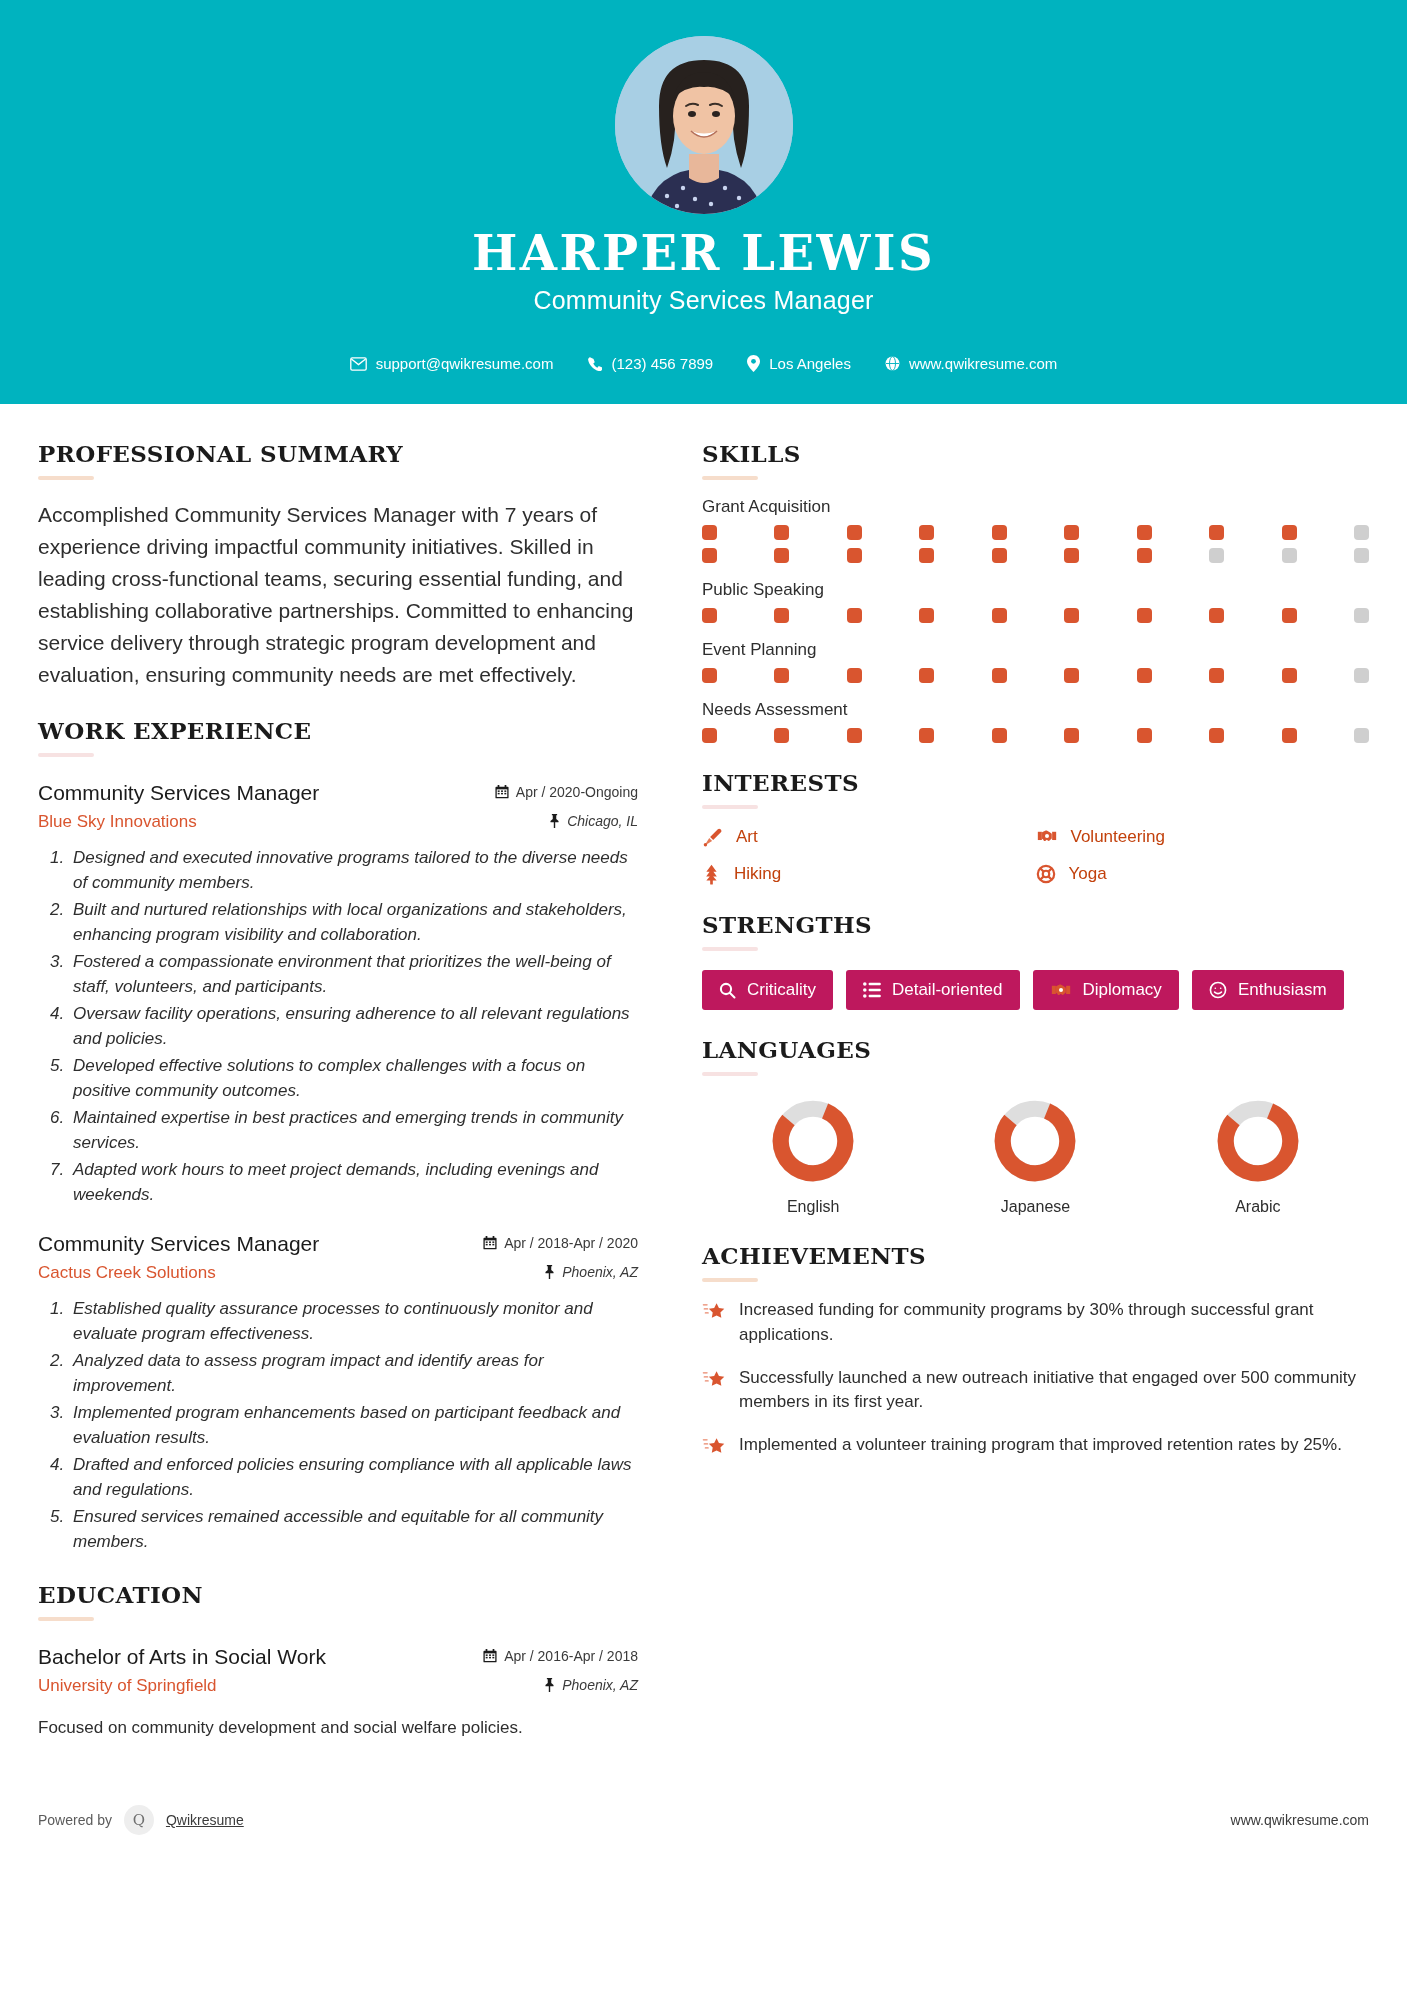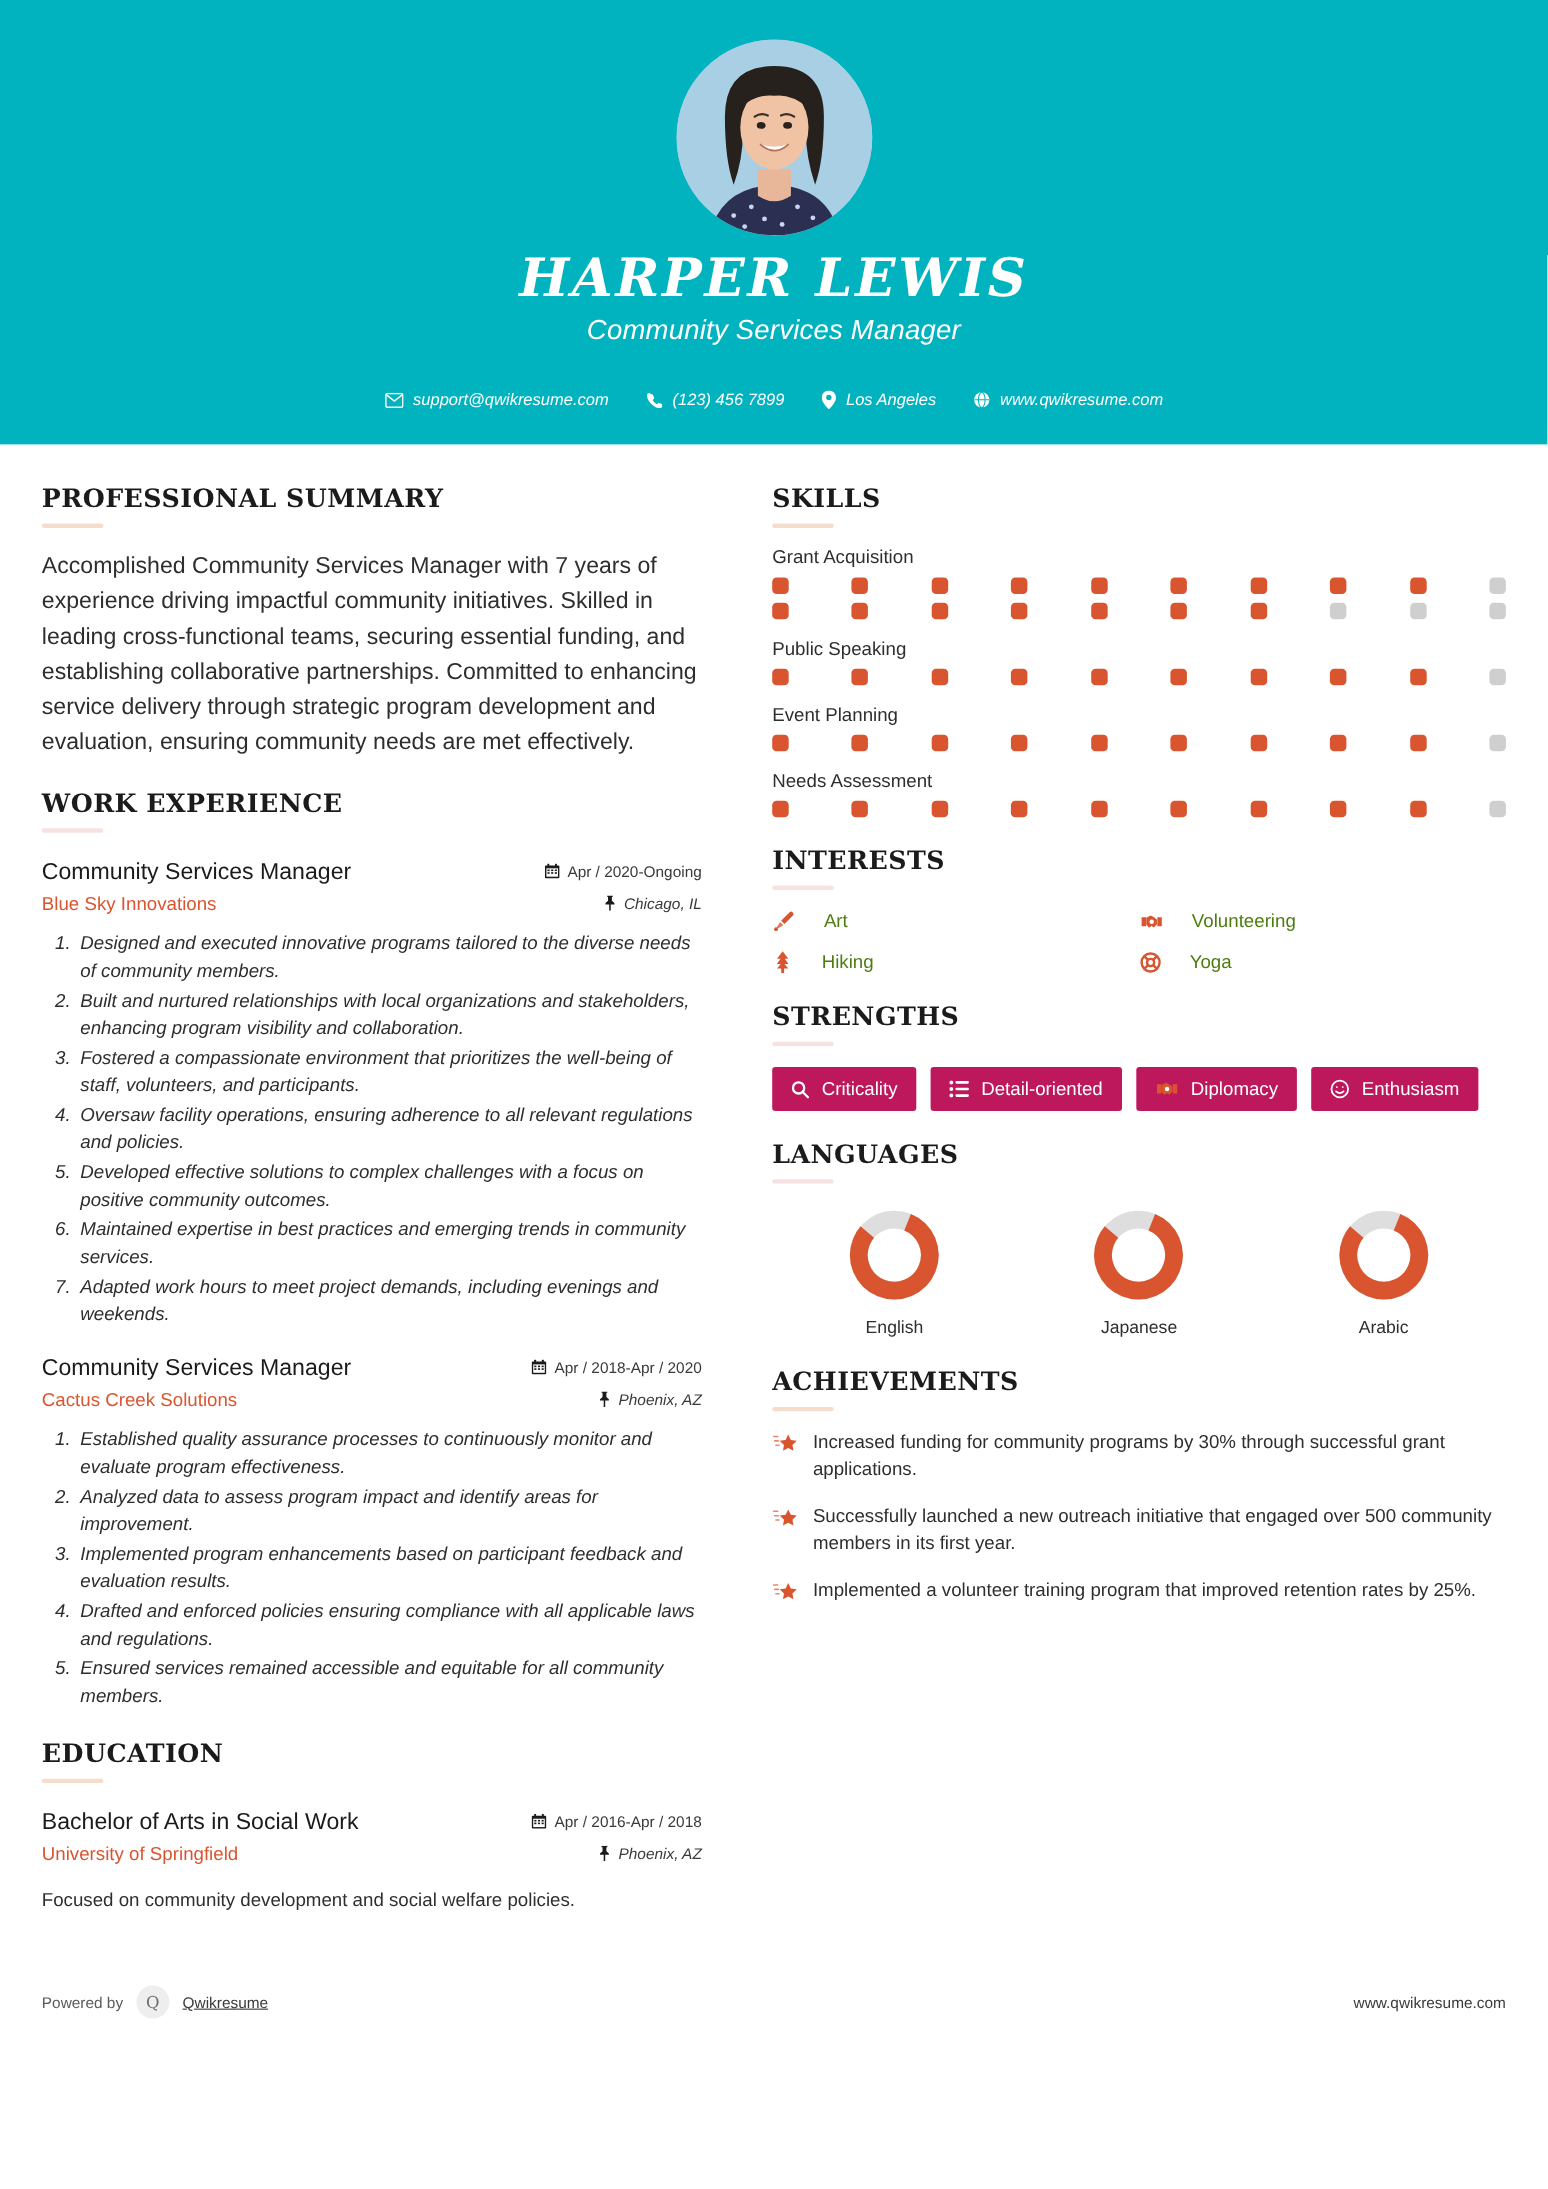--- a/index.html
+++ b/index.html
@@ -14,21 +14,20 @@
     min-height: 1990px;
     background: #ffffff;
     overflow: hidden;
   }
 
   
   .header {
     background: #00b3bf;
     padding: 36px 0 32px 0;
     text-align: center;
-    font-style: italic;
   }
   .avatar-wrap {
     width: 178px;
     height: 178px;
     margin: 0 auto 14px auto;
     border-radius: 50%;
     background: #a8cfe4;
     overflow: hidden;
     position: relative;
   }
@@ -183,24 +182,23 @@
 
   
   .interests-grid {
     display: grid;
     grid-template-columns: 1fr 1fr;
     row-gap: 16px;
     margin-top: 18px;
   }
   .interest {
     display: flex;
-    align-items: center;
-    gap: 26px;
+    gap: 13px;
     font-size: 17px;
-    color: #4d7c0f;
+    color: #c2410c;
   }
   .interest svg { display:block; }
 
   
   .strengths-wrap {
     display: flex;
     flex-wrap: wrap;
     gap: 13px;
     margin-top: 19px;
   }

